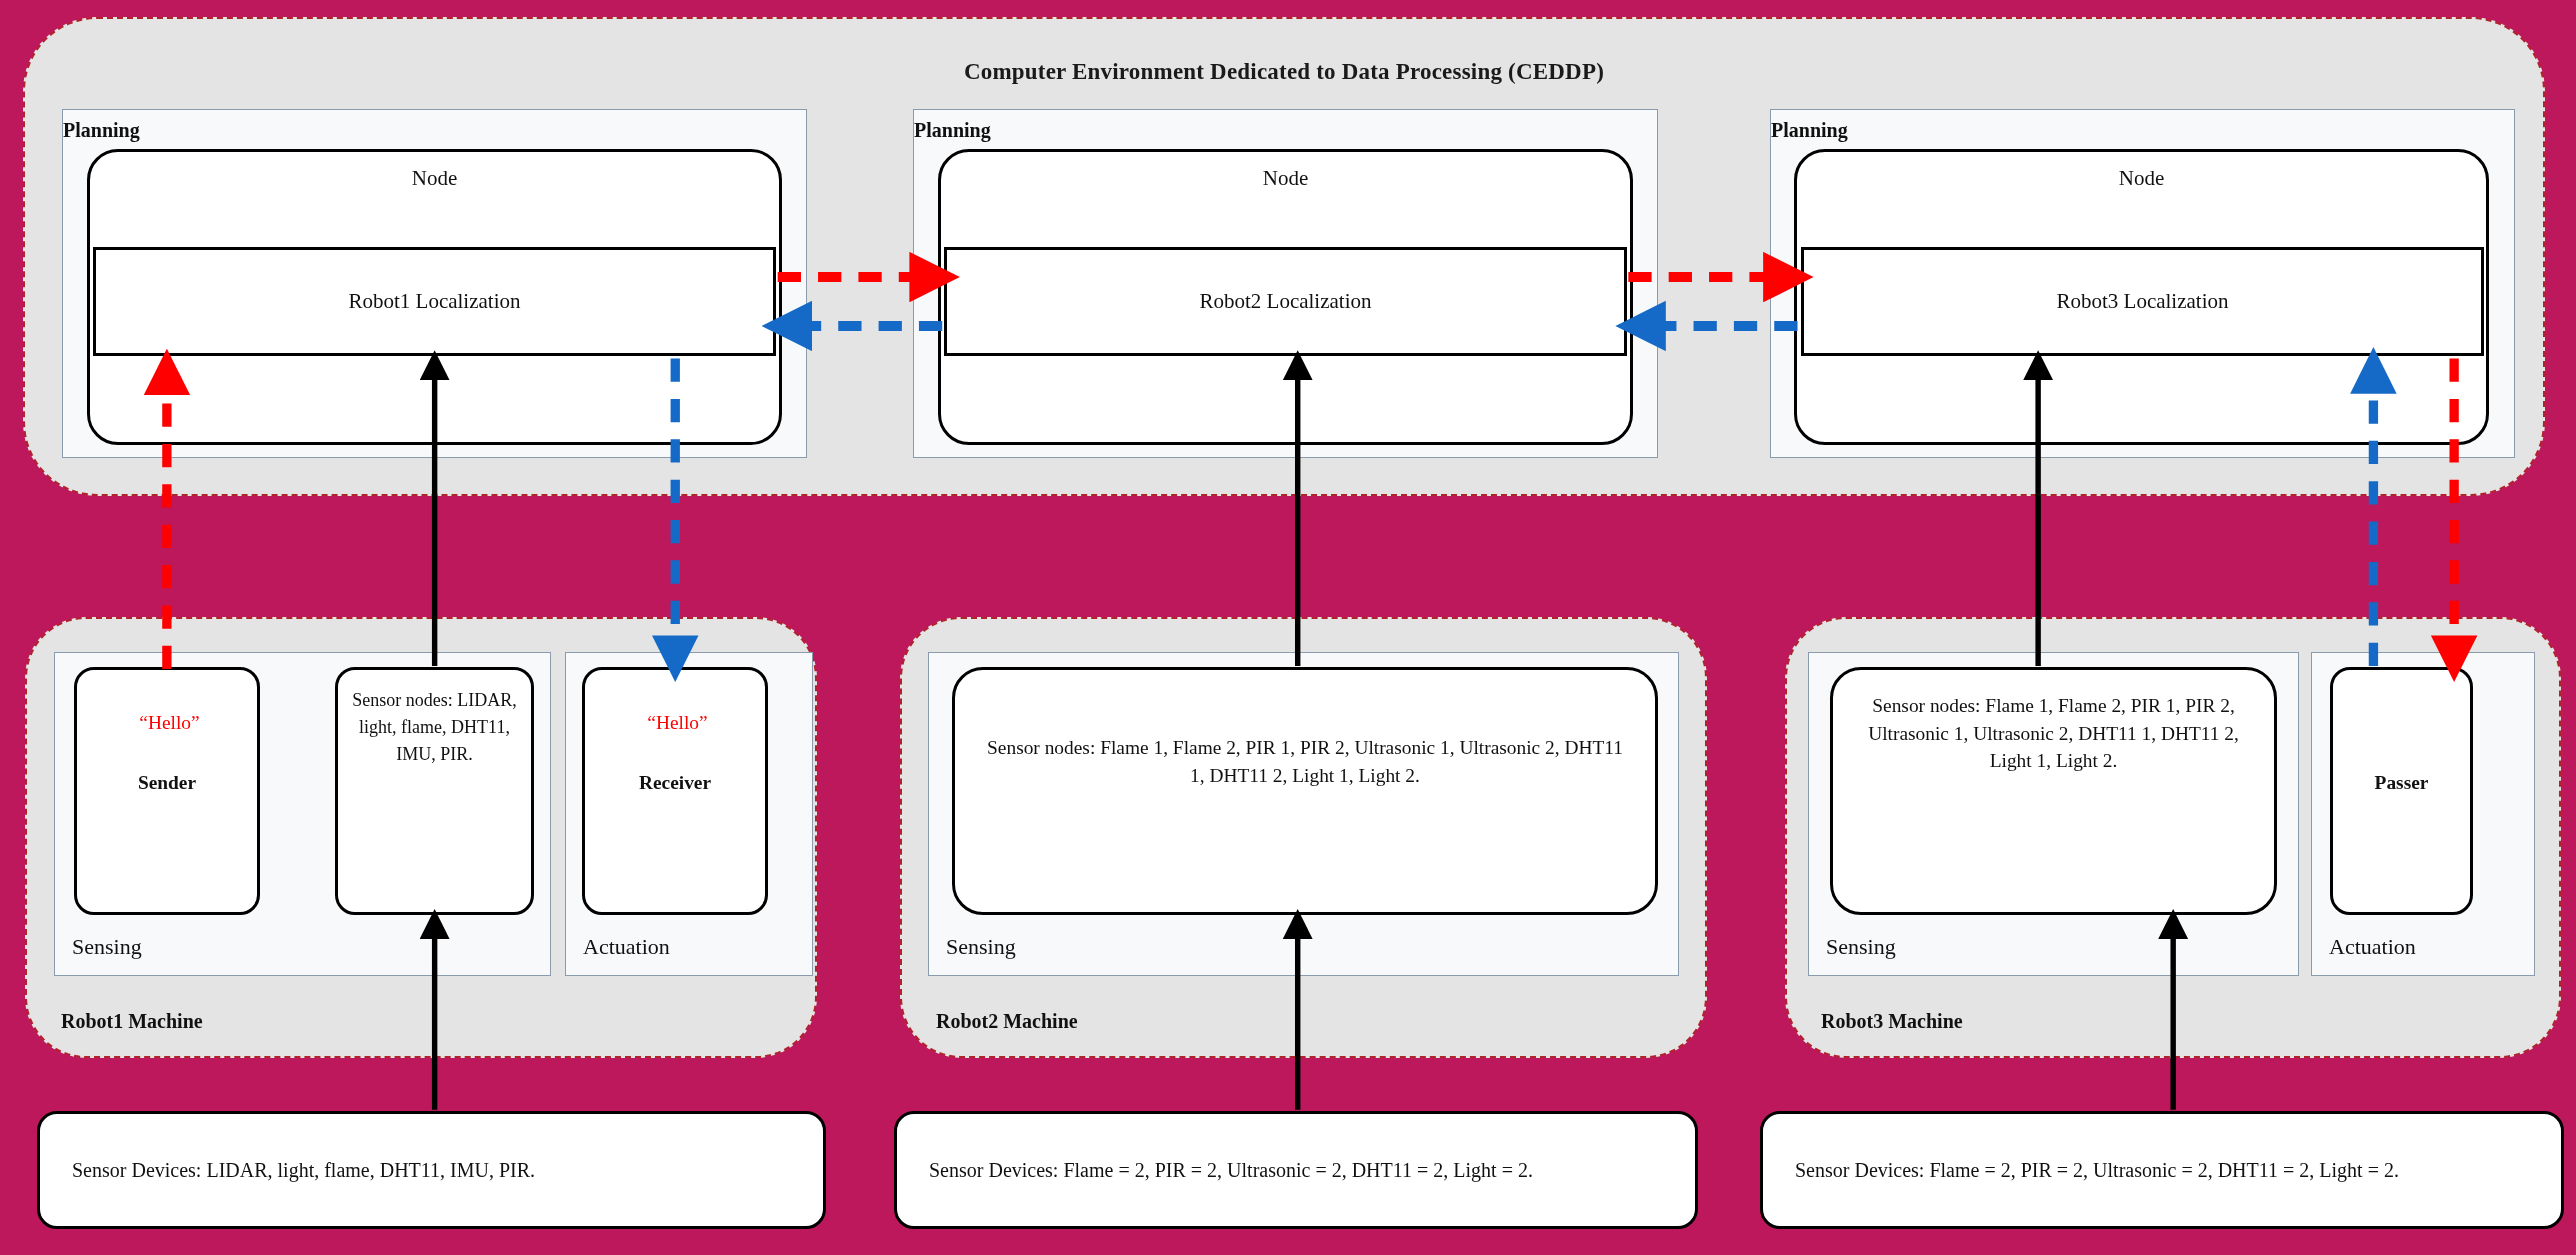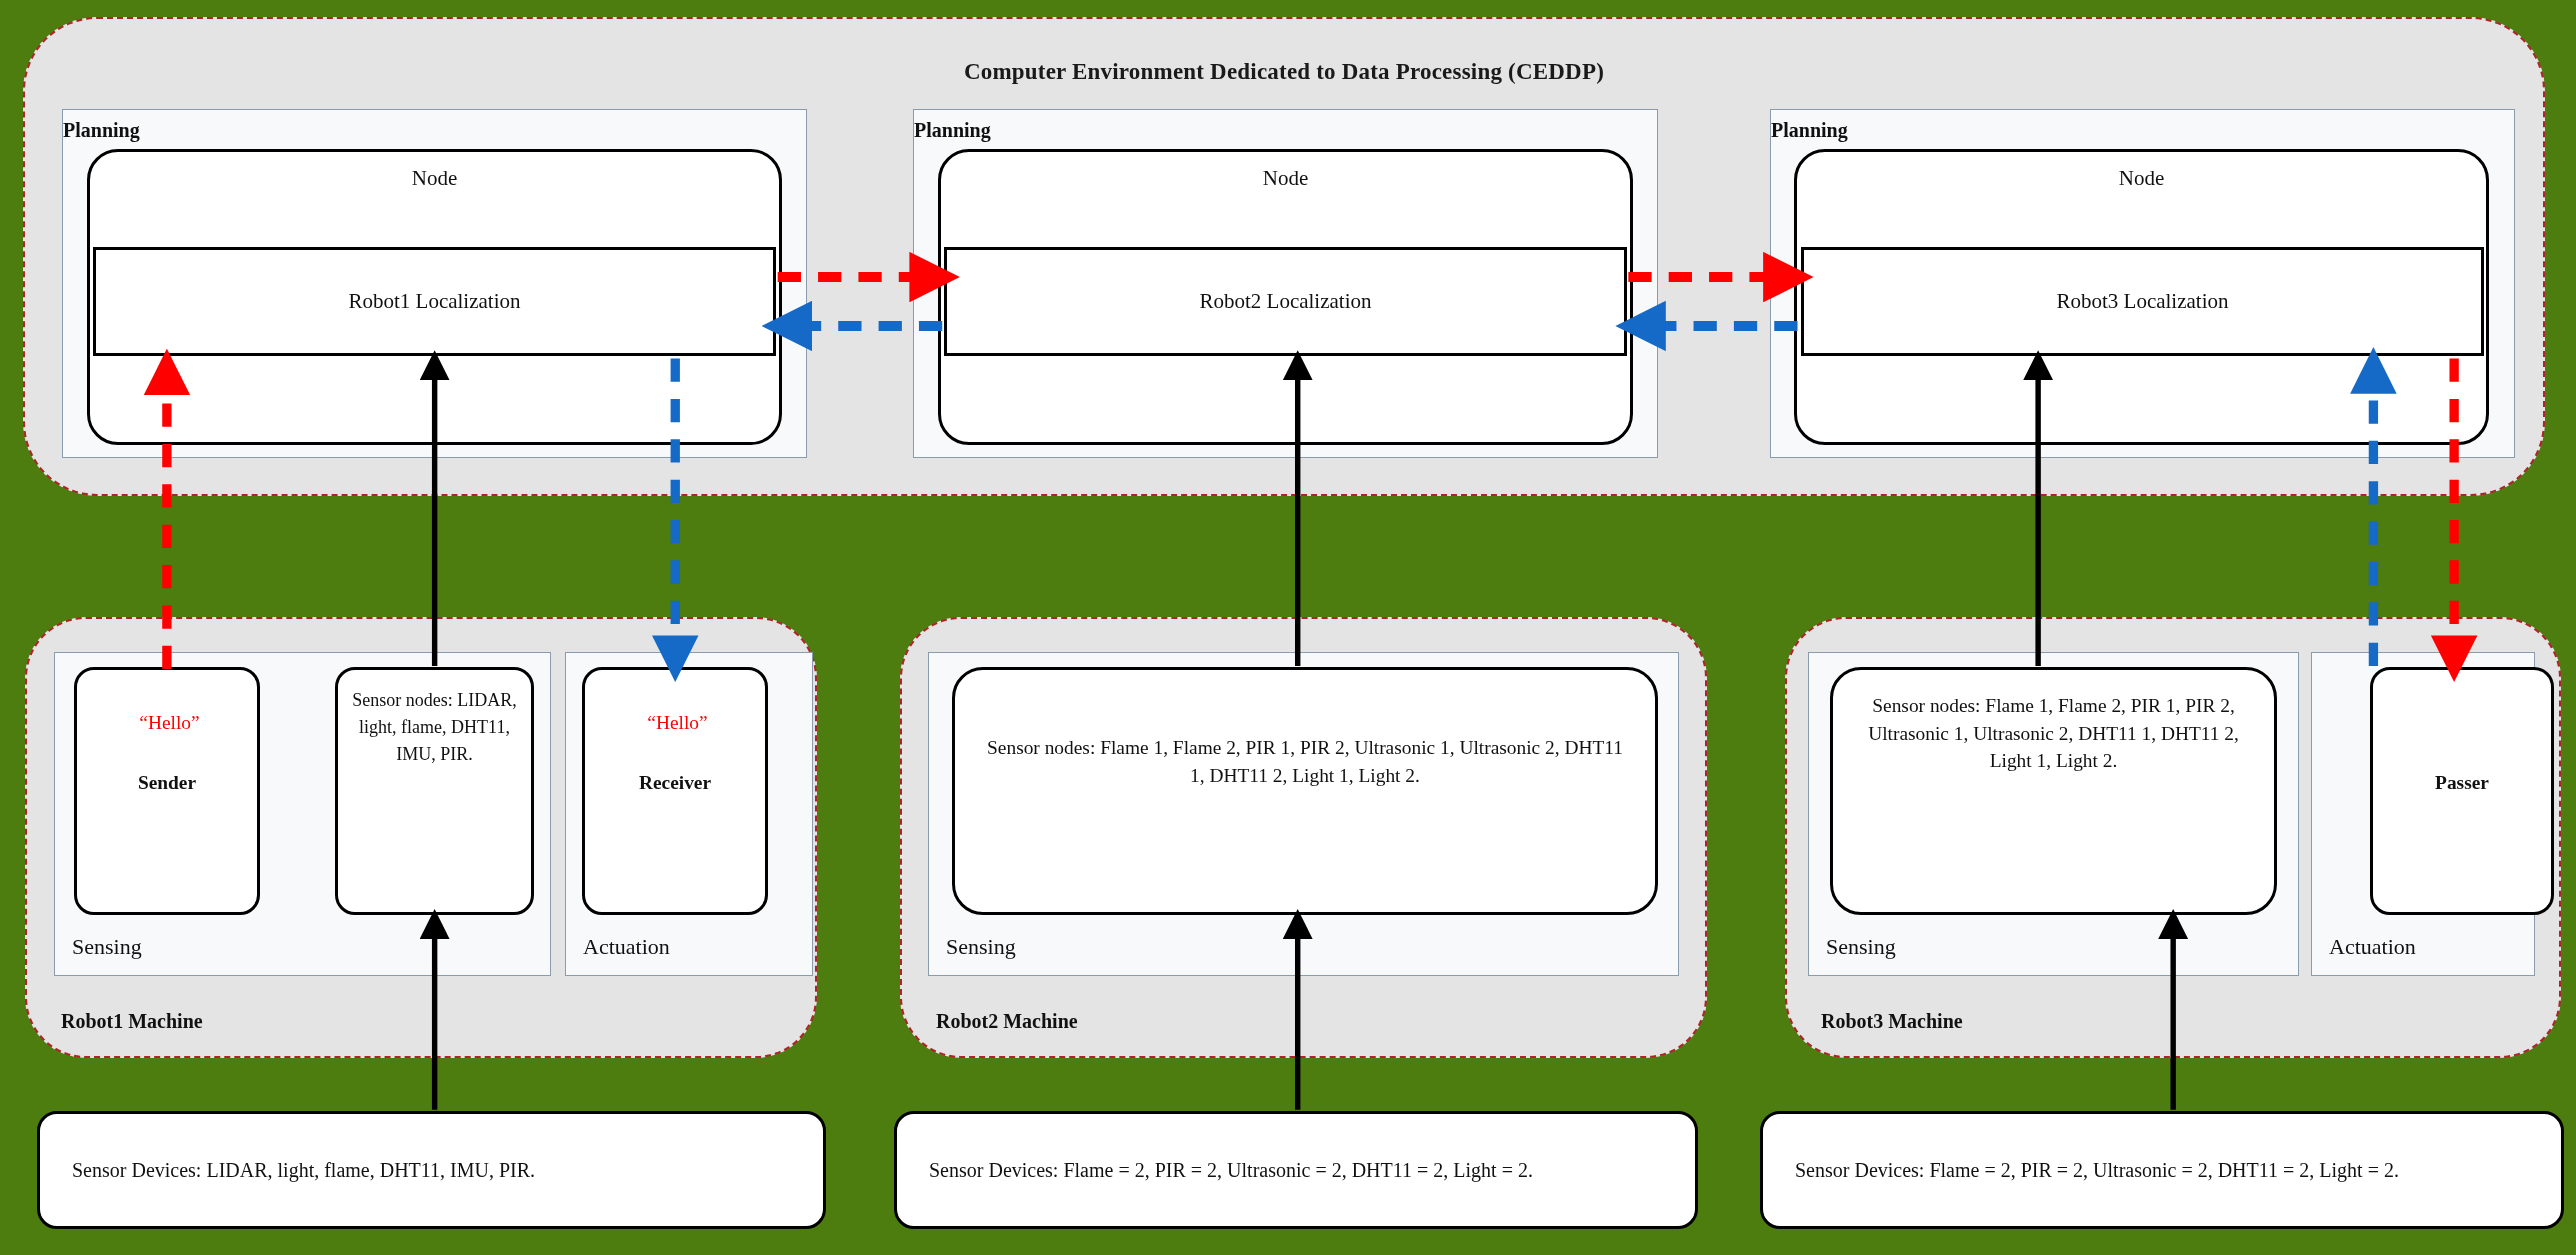--- a/index.html
+++ b/index.html
@@ -1,17 +1,17 @@
 <!DOCTYPE html>
 <html style="font-size:12.4px"><head>
 <meta charset="utf-8">
 <style>
   html,body{margin:0;padding:0;background:#ffffff;}
   body{font-family:"Liberation Serif", serif;}
-  #stage{position:relative;width:2576px;height:1255px;background:#4d7c0f;overflow:hidden;}
+  #stage{position:relative;width:2576px;height:1255px;background:#be185d;overflow:hidden;}
 
   
   .ceddp{
     position:absolute; left:23px; top:17px; width:2522px; height:479px;
     background:#e4e4e4; border:2.3px dashed #b0232a; border-radius:74px;
     box-sizing:border-box;
   }
   .ceddp-title{
     position:absolute; left:0; top:40px; width:100%; text-align:center;
     font-size:23px; font-weight:bold; color:#1a1a1a; letter-spacing:0.2px;
@@ -147,21 +147,21 @@
   </div>
   <div class="panel" style="left:1808px;top:652px;width:491px;height:324px;">
     <div class="panel-foot">Sensing</div>
   </div>
   <div class="panel" style="left:2311px;top:652px;width:224px;height:324px;">
     <div class="panel-foot">Actuation</div>
   </div>
   <div class="rbox" style="left:1830px;top:667px;width:447px;height:248px;">
     <div class="boxtext" style="top:22px;padding:0 20px;">Sensor nodes: Flame 1, Flame 2, PIR 1, PIR 2, Ultrasonic 1, Ultrasonic 2, DHT11 1, DHT11 2, Light 1, Light 2.</div>
   </div>
-  <div class="rbox rbox-small" style="left:2330px;top:667px;width:184px;height:248px;margin-left:40px;">
+  <div class="rbox rbox-small" style="left:2330px;top:667px;width:143px;height:248px;">
     <div class="boxtext bold" style="top:99px;">Passer</div>
   </div>
 
   <div class="devbox" style="left:37px;top:1111px;width:789px;height:118px;">Sensor Devices: LIDAR, light, flame, DHT11, IMU, PIR.</div>
   <div class="devbox" style="left:894px;top:1111px;width:804px;height:118px;">Sensor Devices: Flame = 2, PIR = 2, Ultrasonic = 2, DHT11 = 2, Light = 2.</div>
   <div class="devbox" style="left:1760px;top:1111px;width:804px;height:118px;">Sensor Devices: Flame = 2, PIR = 2, Ultrasonic = 2, DHT11 = 2, Light = 2.</div>
 
   <svg class="overlay" viewBox="0 0 3319 1617">
     <defs>
       <marker id="ahRed" markerWidth="5" markerHeight="5" refX="3.1" refY="2.5" orient="auto">

